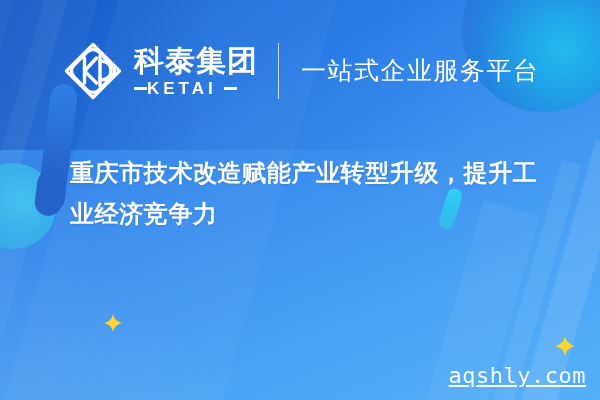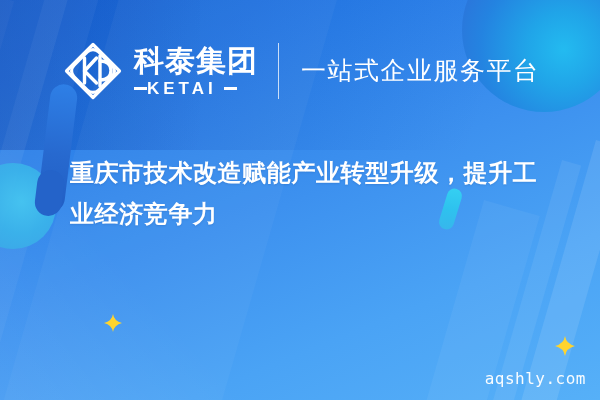--- a/index.html
+++ b/index.html
@@ -195,22 +195,23 @@
   .sparkle svg { display: block; }
   .sparkle-left  { left: 104px; top: 314px; }
   .sparkle-right { left: 555px; top: 336px; }
 
   
   .watermark {
     position: absolute;
     right: 14px; bottom: 12px;
     color: rgba(255,255,255,0.96);
     font-family: "DejaVu Sans Mono", "Liberation Mono", monospace;
-    font-size: 16px;
+    font-size: 22px;
     letter-spacing: 0.5px;
+    text-decoration: underline;
   }
 </style>
 </head>
 <body>
 
 <div class="banner">
 
   <div class="bg-layer">
     <div class="top-band"></div>
     <div class="top-band-edge"></div>

